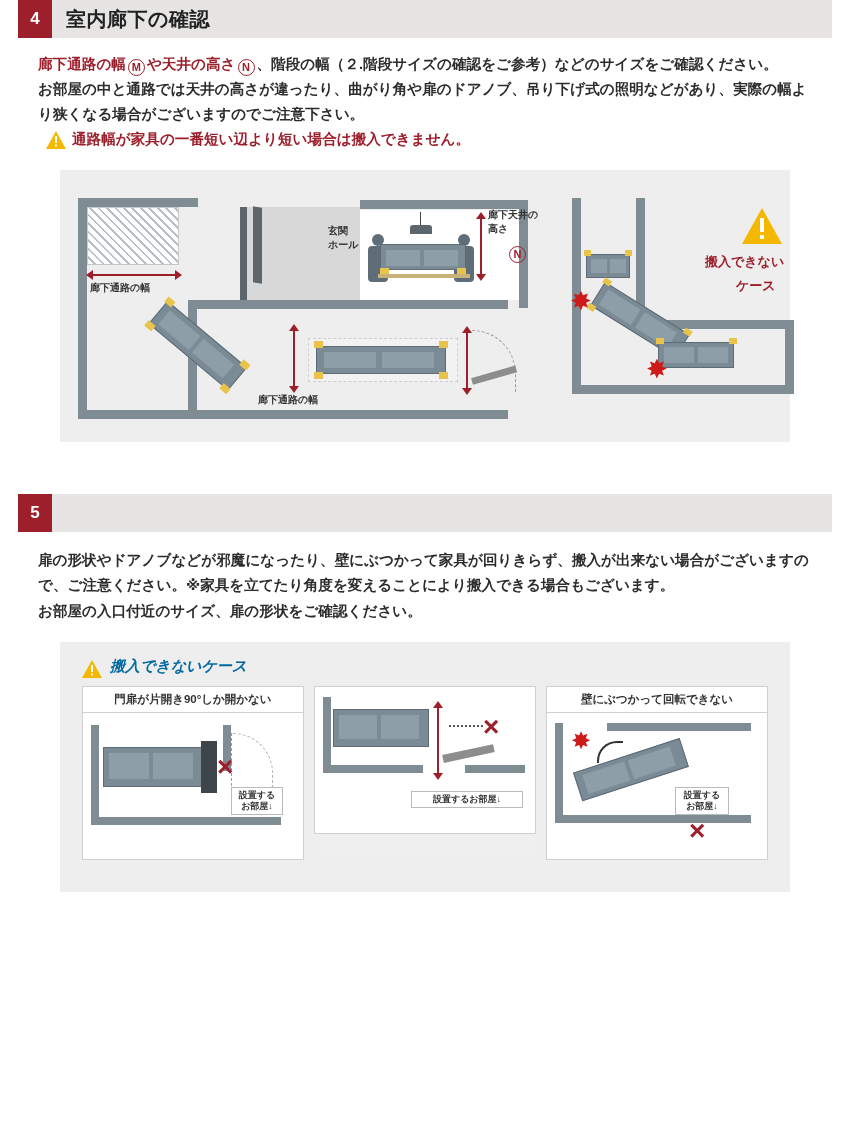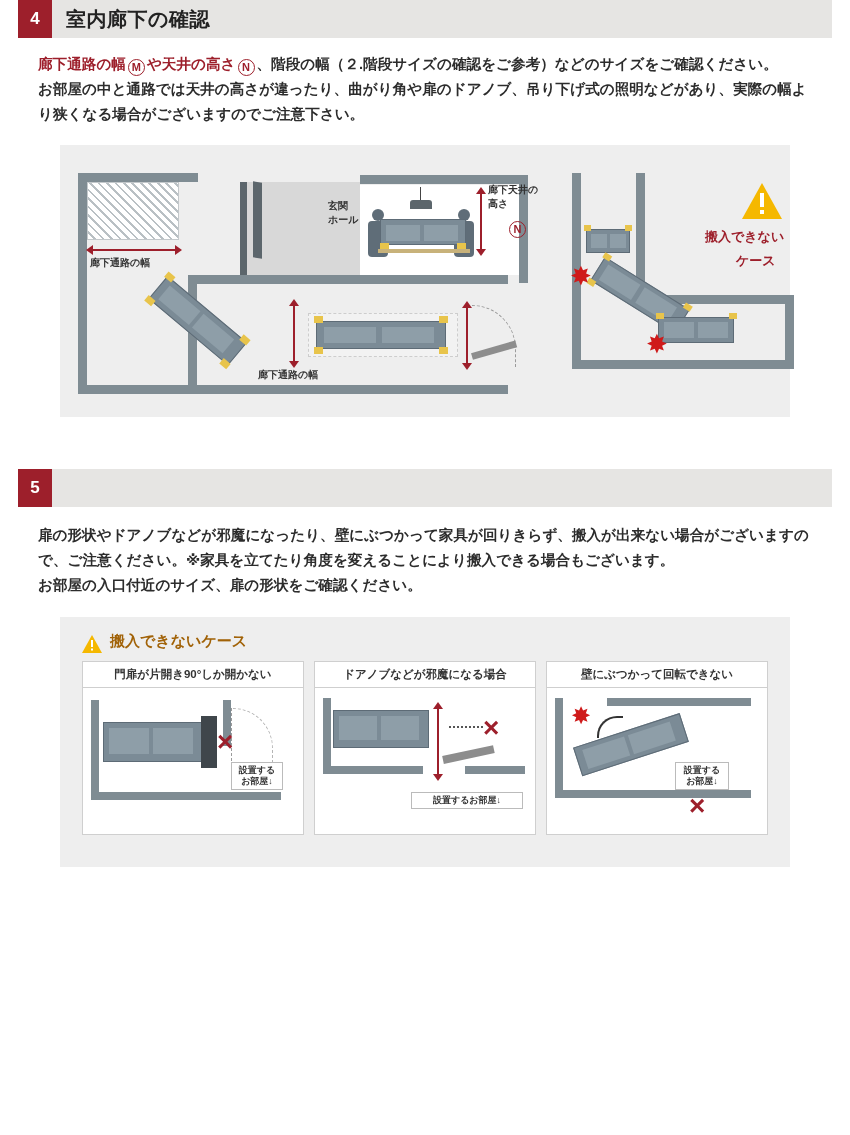--- a/index.html
+++ b/index.html
@@ -95,21 +95,21 @@
     width: 40px; height: 36px;
   }
 
   .x-mark {
     position: absolute; color: #9d1f2b; font-weight: bold;
     font-size: 28px; line-height: 1;
   }
 
   
   .np-head { display: flex; align-items: center; gap: 8px; padding: 14px 0 8px 22px; }
-  .np-head-text { font-size: 15px; font-weight: bold; color: #a16207; }
+  .np-head-text { font-size: 15px; font-weight: bold; color: #0369a1; font-style: italic; }
   .np-row { display: flex; gap: 10px; padding: 0 22px; }
   .np-card { flex: 1; background: #efefef; }
   .np-card-title {
     background: #ffffff; border: 1px solid #cfcfcf; border-bottom: none;
     font-size: 11.5px; font-weight: bold; color: #333;
     padding: 5px 6px; text-align: center;
   }
   .np-card-fig { position: relative; height: 148px; background: #ffffff; border: 1px solid #cfcfcf; }
 
   .note-box {
@@ -126,20 +126,30 @@
   <div class="sec-head">
     <div class="sec-num">4</div>
     <div class="sec-title">室内廊下の確認</div>
   </div>
 
   <div class="body-text">
     <div>
       <span class="red">廊下通路の幅</span><span class="circ">M</span><span class="red">や</span><span class="red">天井の高さ</span><span class="circ">N</span><span>、階段の幅（２.階段サイズの確認をご参考）などのサイズをご確認ください。</span>
     </div>
     <div>お部屋の中と通路では天井の高さが違ったり、曲がり角や扉のドアノブ、吊り下げ式の照明などがあり、実際の幅より狭くなる場合がございますのでご注意下さい。</div>
+    <div class="warn-line">
+      <span class="warn-tri">
+        <svg width="20" height="18" viewBox="0 0 20 18">
+            <polygon points="10,0 20,18 0,18" fill="#f5b800"></polygon>
+            <rect x="9" y="5" width="2" height="7" fill="#fff"></rect>
+            <rect x="9" y="13.5" width="2" height="2" fill="#fff"></rect>
+          </svg>
+      </span>
+      <span class="red">通路幅が家具の一番短い辺より短い場合は搬入できません。</span>
+    </div>
   </div>
 
   <div class="fig fig1">
     <div class="inner">
 
       <div class="abs wall" style="left:18px; top:28px; width:9px; height:220px;"></div>
       <div class="abs wall" style="left:18px; top:240px; width:430px; height:9px;"></div>
       <div class="abs wall" style="left:18px; top:28px; width:120px; height:9px;"></div>
 
       <div class="abs" style="left:27px; top:37px; width:92px; height:58px; background:
@@ -294,21 +304,20 @@
           <div class="abs sofa-mid" style="left:26px; top:40px; width:40px; height:26px;"></div>
           <div class="abs sofa-mid" style="left:70px; top:40px; width:40px; height:26px;"></div>
           <div class="abs" style="left:118px; top:28px; width:16px; height:52px; background:#3f464b;"></div>
 
           <div class="x-mark" style="left:134px; top:40px;">×</div>
           <div class="note-box" style="left:148px; top:74px; width:52px;">設置する<br>お部屋↓</div>
         </div>
       </div>
 
       <div class="np-card">
-        <div class="np-card-title">ドアノブなどが邪魔になる場合</div>
         <div class="np-card-fig">
           <div class="abs wall" style="left:8px; top:10px; width:8px; height:76px;"></div>
           <div class="abs wall" style="left:8px; top:78px; width:100px; height:8px;"></div>
           <div class="abs wall" style="left:150px; top:78px; width:60px; height:8px;"></div>
 
           <div class="abs sofa-body" style="left:18px; top:22px; width:96px; height:38px;"></div>
           <div class="abs sofa-mid" style="left:24px; top:28px; width:38px; height:24px;"></div>
           <div class="abs sofa-mid" style="left:66px; top:28px; width:38px; height:24px;"></div>
 
           <div class="abs" style="left:122px;top:18px;width:2px;height:72px;background:#9d1f2b;"></div>

